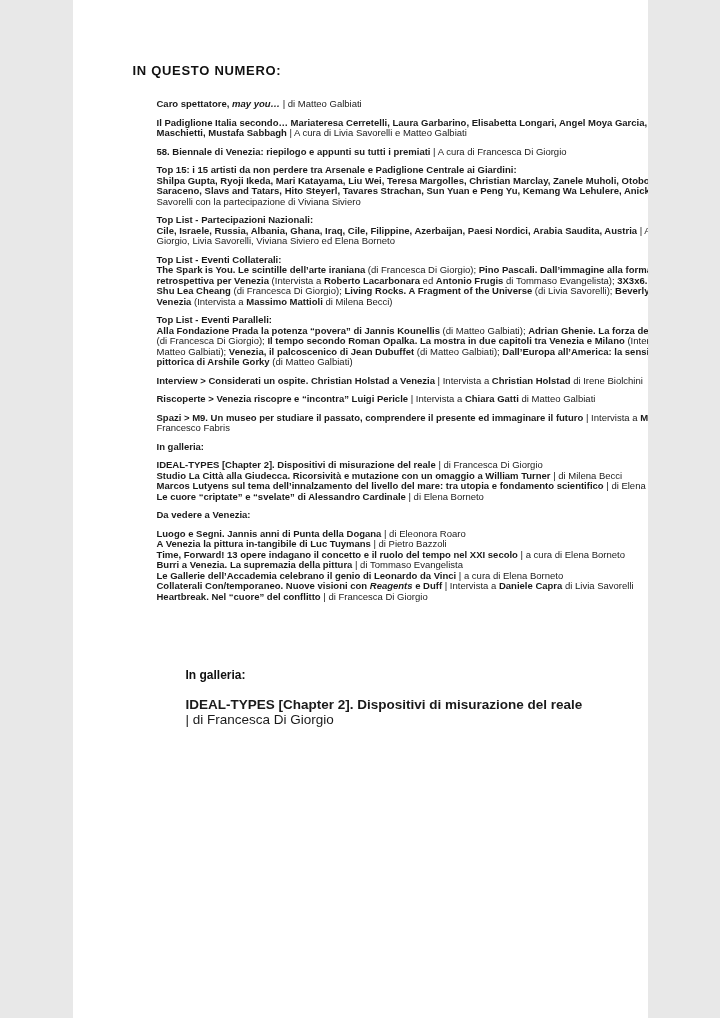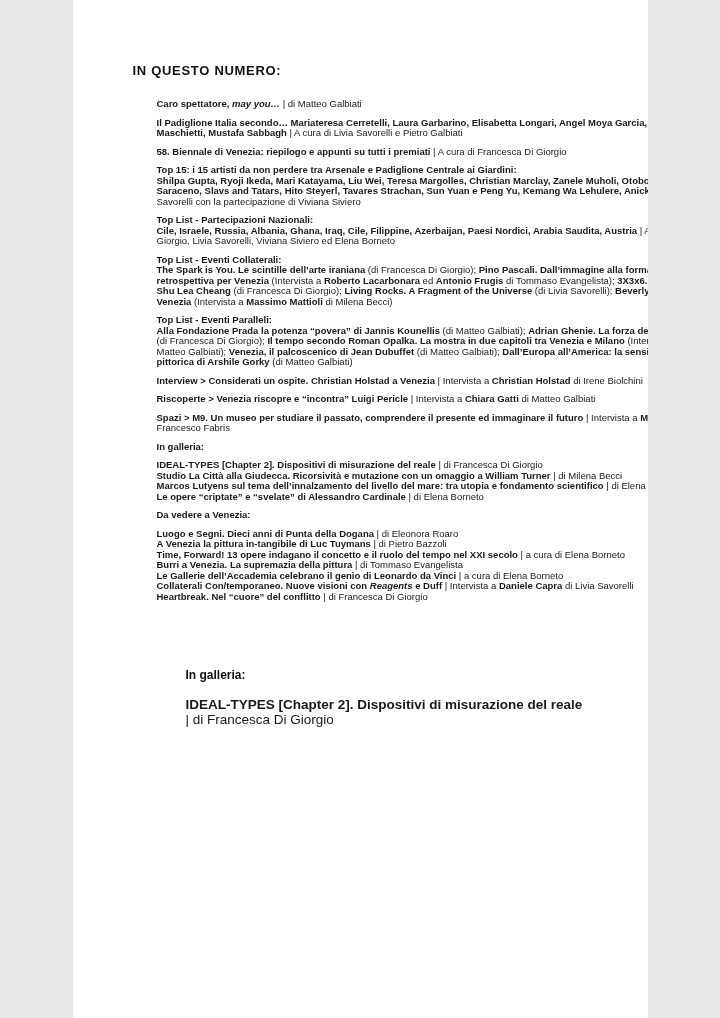--- a/index.html
+++ b/index.html
@@ -57,40 +57,40 @@
 </style>
 </head>
 <body>
 
 <div class="page">
 
   <h1 class="toc-heading">IN QUESTO NUMERO:</h1>
 
   <div id="toc">
       <p class="para"><span class="b">Caro spettatore, </span><span class="b i">may you…</span><span class=""> | di Matteo Galbiati</span></p>
-      <p class="para"><span class="b">Il Padiglione Italia secondo… Mariateresa Cerretelli, Laura Garbarino, Elisabetta Longari, Angel Moya Garcia, Giacomo Nicolella Maschietti, Mustafa Sabbagh</span><span class=""> | A cura di Livia Savorelli e Pietro Galbiati</span></p>
+      <p class="para"><span class="b">Il Padiglione Italia secondo… Mariateresa Cerretelli, Laura Garbarino, Elisabetta Longari, Angel Moya Garcia, Giacomo Nicolella Maschietti, Mustafa Sabbagh</span><span class=""> | A cura di Livia Savorelli e Matteo Galbiati</span></p>
       <p class="para"><span class="b">58. Biennale di Venezia: riepilogo e appunti su tutti i premiati</span><span class=""> | A cura di Francesca Di Giorgio</span></p>
       <p class="para"><span class="b">Top 15: i 15 artisti da non perdere tra Arsenale e Padiglione Centrale ai Giardini:
 Shilpa Gupta, Ryoji Ikeda, Mari Katayama, Liu Wei, Teresa Margolles, Christian Marclay, Zanele Muholi, Otobong Nkanga, Tomás Saraceno, Slavs and Tatars, Hito Steyerl, Tavares Strachan, Sun Yuan e Peng Yu, Kemang Wa Lehulere, Anicka Yi</span><span class=""> | A cura di Livia Savorelli con la partecipazione di Viviana Siviero</span></p>
       <p class="para"><span class="b">Top List - Partecipazioni Nazionali:
 Cile, Israele, Russia, Albania, Ghana, Iraq, Cile, Filippine, Azerbaijan, Paesi Nordici, Arabia Saudita, Austria</span><span class=""> | A cura di Francesca Di Giorgio, Livia Savorelli, Viviana Siviero ed Elena Borneto</span></p>
       <p class="para"><span class="b">Top List - Eventi Collaterali:
 The Spark is You. Le scintille dell’arte iraniana</span><span class=""> (di Francesca Di Giorgio); </span><span class="b">Pino Pascali. Dall’immagine alla forma. Una sorprendente retrospettiva per Venezia</span><span class=""> (Intervista a </span><span class="b">Roberto Lacarbonara</span><span class=""> ed </span><span class="b">Antonio Frugis</span><span class=""> di Tommaso Evangelista); </span><span class="b">3X3x6. Nella prigione “fake” di Shu Lea Cheang</span><span class=""> (di Francesca Di Giorgio); </span><span class="b">Living Rocks. A Fragment of the Universe</span><span class=""> (di Livia Savorelli); </span><span class="b">Beverly Pepper. Da Todi a Venezia</span><span class=""> (Intervista a </span><span class="b">Massimo Mattioli</span><span class=""> di Milena Becci)</span></p>
       <p class="para"><span class="b">Top List - Eventi Paralleli:
 Alla Fondazione Prada la potenza “povera” di Jannis Kounellis</span><span class=""> (di Matteo Galbiati); </span><span class="b">Adrian Ghenie. La forza destrutturante della pittura</span><span class=""> (di Francesca Di Giorgio); </span><span class="b">Il tempo secondo Roman Opalka. La mostra in due capitoli tra Venezia e Milano</span><span class=""> (Intervista a </span><span class="b">Chiara Bertola</span><span class=""> di Matteo Galbiati); </span><span class="b">Venezia, il palcoscenico di Jean Dubuffet</span><span class=""> (di Matteo Galbiati); </span><span class="b">Dall’Europa all’America: la sensibilità e l’espressione pittorica di Arshile Gorky</span><span class=""> (di Matteo Galbiati)</span></p>
       <p class="para"><span class="b">Interview &gt; Considerati un ospite. Christian Holstad a Venezia</span><span class=""> | Intervista a </span><span class="b">Christian Holstad</span><span class=""> di Irene Biolchini</span></p>
       <p class="para"><span class="b">Riscoperte &gt; Venezia riscopre e “incontra” Luigi Pericle</span><span class=""> | Intervista a </span><span class="b">Chiara Gatti</span><span class=""> di Matteo Galbiati</span></p>
       <p class="para"><span class="b">Spazi &gt; M9. Un museo per studiare il passato, comprendere il presente ed immaginare il futuro</span><span class=""> | Intervista a </span><span class="b">Marco Biscione</span><span class=""> di Francesco Fabris</span></p>
       <p class="para"><span class="b">In galleria:</span></p>
       <p class="para"><span class="b">IDEAL-TYPES [Chapter 2]. Dispositivi di misurazione del reale</span><span class=""> | di Francesca Di Giorgio
 </span><span class="b">Studio La Città alla Giudecca. Ricorsività e mutazione con un omaggio a William Turner</span><span class=""> | di Milena Becci
 </span><span class="b">Marcos Lutyens sul tema dell’innalzamento del livello del mare: tra utopia e fondamento scientifico</span><span class=""> | di Elena Borneto
-</span><span class="b">Le opere “criptate” e “svelate” di Alessandro Cardinale</span><span class=""> | di Elena Borneto</span></p>
+</span><span class="b">Le cuore “criptate” e “svelate” di Alessandro Cardinale</span><span class=""> | di Elena Borneto</span></p>
       <p class="para"><span class="b">Da vedere a Venezia:</span></p>
-      <p class="para"><span class="b">Luogo e Segni. Dieci anni di Punta della Dogana</span><span class=""> | di Eleonora Roaro
+      <p class="para"><span class="b">Luogo e Segni. Jannis anni di Punta della Dogana</span><span class=""> | di Eleonora Roaro
 </span><span class="b">A Venezia la pittura in-tangibile di Luc Tuymans</span><span class=""> | di Pietro Bazzoli
 </span><span class="b">Time, Forward! 13 opere indagano il concetto e il ruolo del tempo nel XXI secolo</span><span class=""> | a cura di Elena Borneto
 </span><span class="b">Burri a Venezia. La supremazia della pittura</span><span class=""> | di Tommaso Evangelista
 </span><span class="b">Le Gallerie dell’Accademia celebrano il genio di Leonardo da Vinci</span><span class=""> | a cura di Elena Borneto
 </span><span class="b">Collaterali Con/temporaneo. Nuove visioni con </span><span class="b i">Reagents</span><span class="b"> e Duff</span><span class=""> | Intervista a </span><span class="b">Daniele Capra</span><span class=""> di Livia Savorelli
 </span><span class="b">Heartbreak. Nel “cuore” del conflitto</span><span class=""> | di Francesca Di Giorgio</span></p>
     </div>
 
   <div class="gallery-footer">
     <div class="gf-heading">In galleria:</div>

